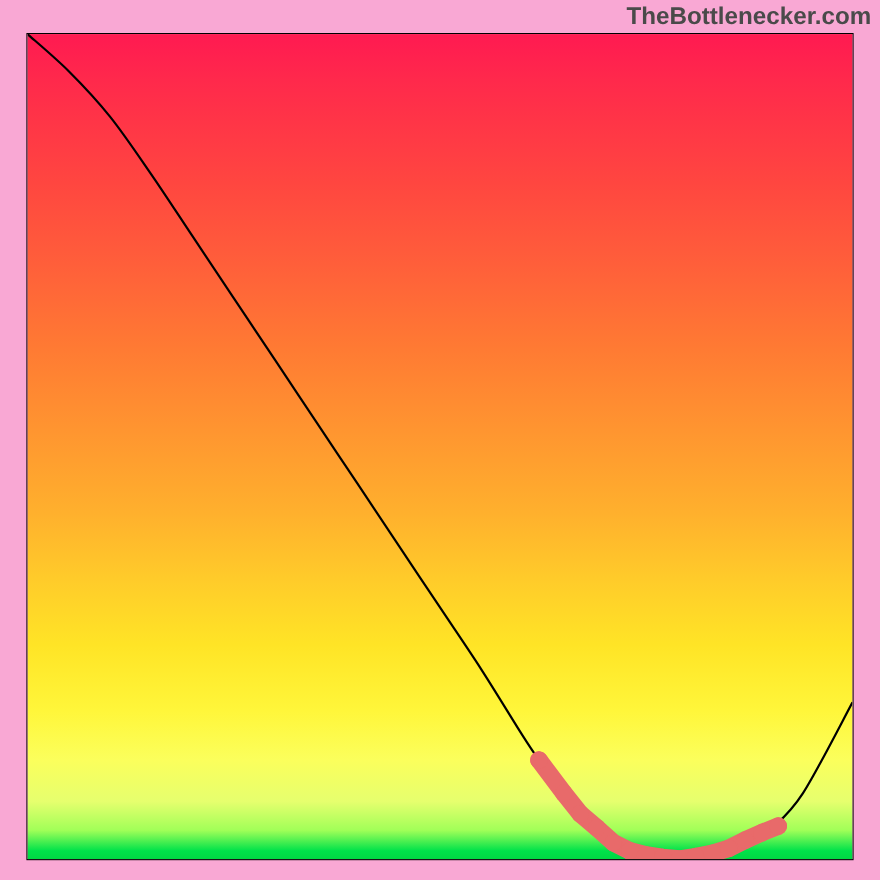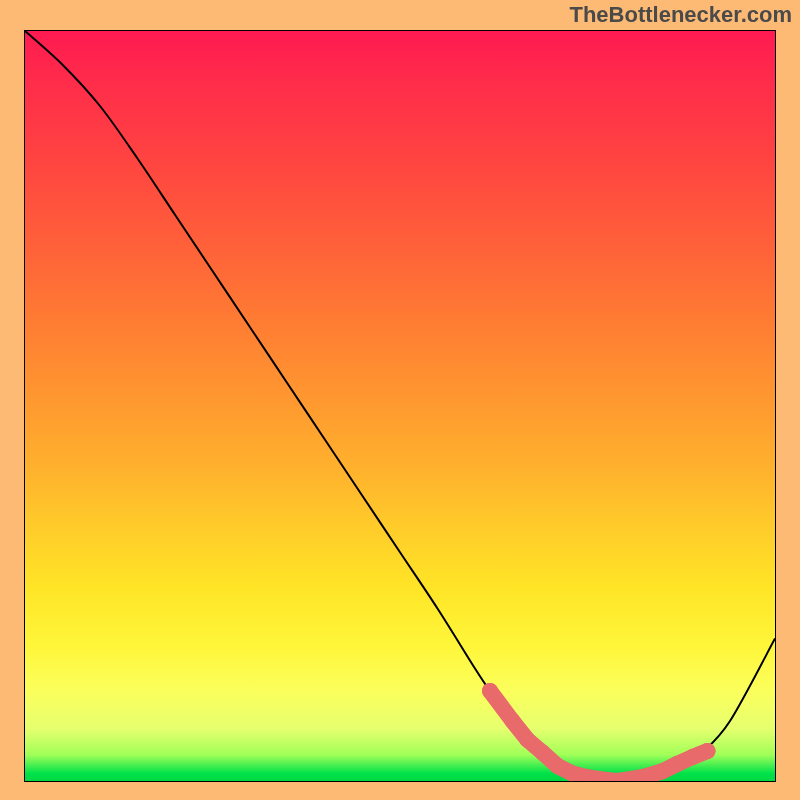--- a/index.html
+++ b/index.html
@@ -7,21 +7,21 @@
     padding: 0;
     width: 800px;
     height: 800px;
     overflow: hidden;
     font-family: Arial, Helvetica, sans-serif;
   }
   .container {
     position: relative;
     width: 800px;
     height: 800px;
-    background: #fdba74;
+    background: #f9a8d4;
   }
   .watermark {
     position: absolute;
     top: 2px;
     right: 8px;
     font-size: 22px;
     font-weight: bold;
     color: #4a4a4a;
     z-index: 10;
     font-family: Arial, sans-serif;

